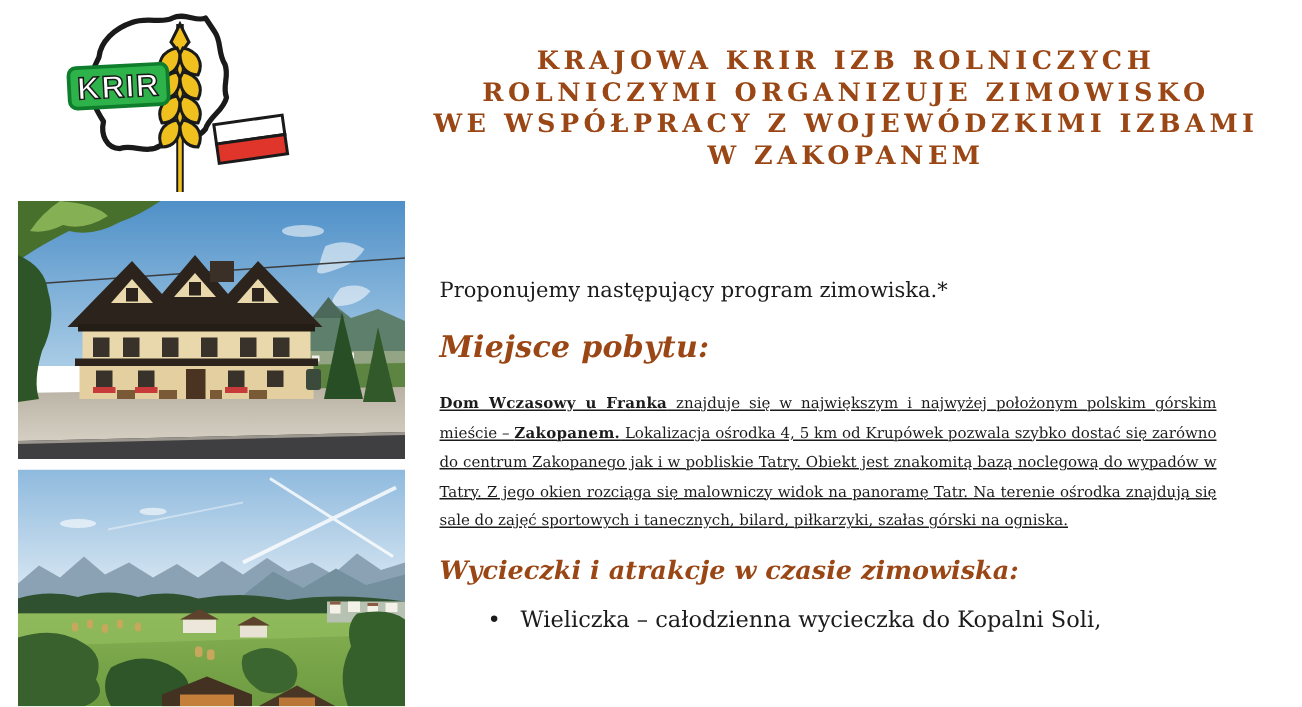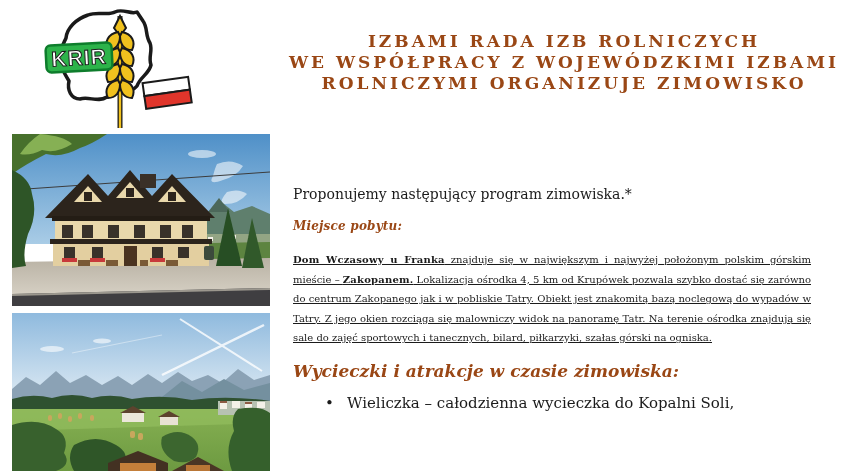--- a/index.html
+++ b/index.html
@@ -17,21 +17,21 @@
   }
   .doc-title div{white-space:nowrap;}
   
   .photo{position:absolute;left:12px;display:block;}
   .photo1{top:134px;}
   .photo2{top:313px;}
   
   .col{position:absolute;left:293px;top:184px;width:518px;}
   .intro{font-size:14px;line-height:20px;margin:0 0 15px 0;}
   .h-miejsce{
-    font-size:12px;font-weight:bold;font-style:italic;color:#9a4715;
+    font-size:20px;font-weight:bold;font-style:italic;color:#9a4715;
     margin:0 0 17px 0;letter-spacing:.2px;
   }
   .bodypara{
     font-size:10px;line-height:19.5px;text-align:justify;margin:0 0 13px 0;text-decoration:underline;
   }
   .bodypara b{letter-spacing:.2px;}
   .h-wyc{
     font-size:17px;font-weight:bold;font-style:italic;color:#9a4715;
     margin:0 0 13px 0;
   }
@@ -72,23 +72,24 @@
       <path d="M86,78 C96,80 100,88 96,96 C88,96 84,90 84,82 Z"></path>
     </g>
 
     <g transform="rotate(-3 42 55)">
       <rect x="10" y="42" width="66" height="27" rx="5" fill="#2db34a" stroke="#0e7d2c" stroke-width="2.5"></rect>
       <text x="43" y="63" text-anchor="middle" font-family="Liberation Sans, sans-serif" font-size="21" font-weight="bold" fill="#ffffff" stroke="#1a1a1a" stroke-width="1" letter-spacing="1">KRIR</text>
     </g>
   </svg>
 
   <div class="doc-title">
-    <div>IZBAMI RADA IZB ROLNICZYCH</div>
+    <div>KRAJOWA KRIR IZB ROLNICZYCH</div>
+    <div>ROLNICZYMI ORGANIZUJE ZIMOWISKO</div>
     <div>WE WSPÓŁPRACY Z WOJEWÓDZKIMI IZBAMI</div>
-    <div>ROLNICZYMI ORGANIZUJE ZIMOWISKO</div>
+    <div>W ZAKOPANEM</div>
   </div>
 
   <svg class="photo photo1" width="258" height="172" viewBox="0 0 258 172">
     <defs>
       <linearGradient id="sky1" x1="0" y1="0" x2="0" y2="1">
         <stop offset="0" stop-color="#4f90c8"></stop>
         <stop offset="1" stop-color="#a9cce6"></stop>
       </linearGradient>
       <linearGradient id="gravel" x1="0" y1="0" x2="0" y2="1">
         <stop offset="0" stop-color="#b9b2a4"></stop>

